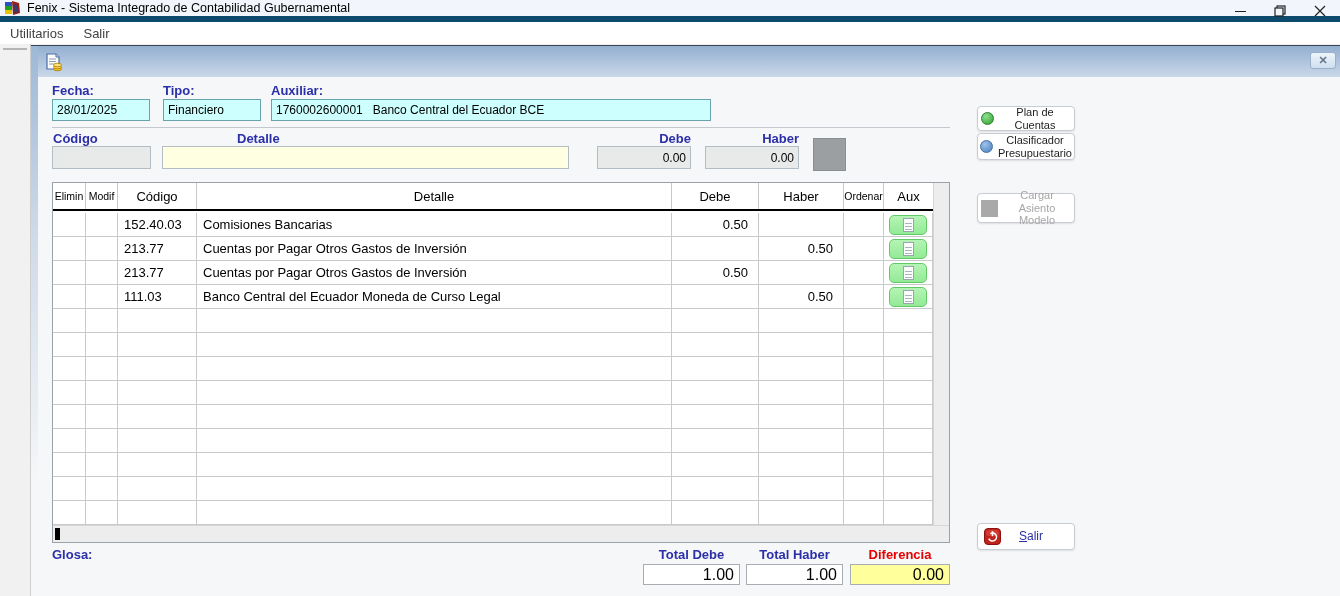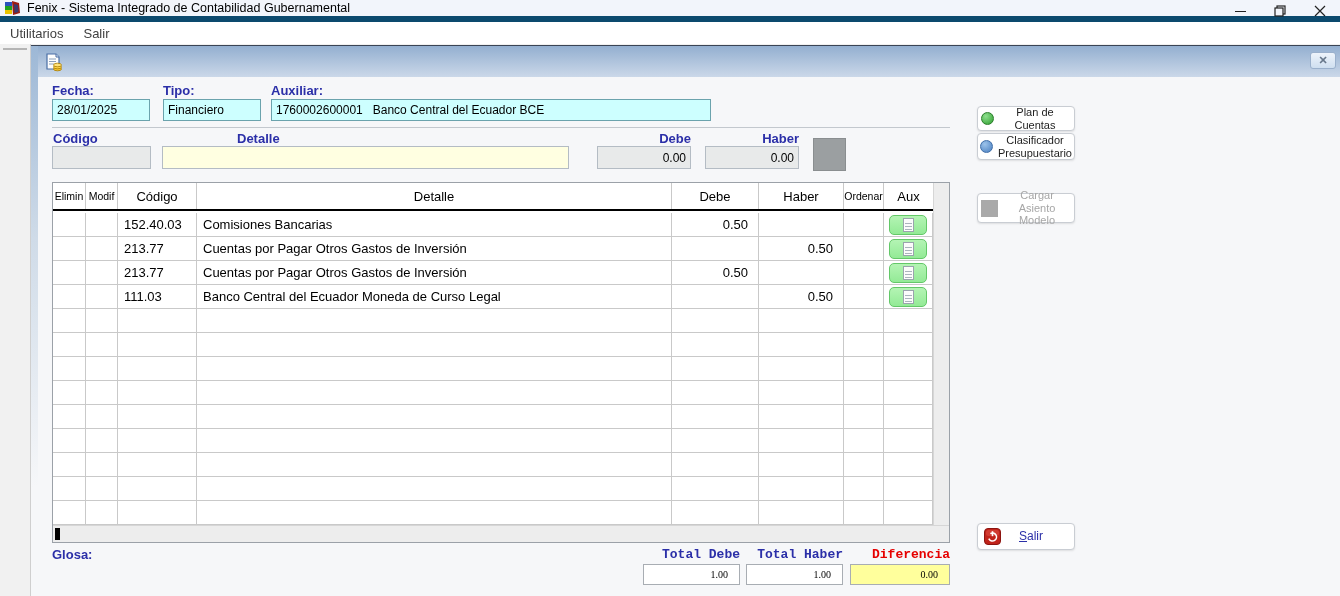--- a/index.html
+++ b/index.html
@@ -59,24 +59,24 @@
   .sphere.green { background:radial-gradient(circle at 35% 30%, #8fe08f, #2e9e2e); border:1px solid #2a7d2a; }
   .sphere.blue { background:radial-gradient(circle at 35% 30%, #9cc3ea, #4a7fc0); border:1px solid #3f6ea8; }
   .gray-chip { width:17px; height:17px; background:#a9a9a9; flex:0 0 auto; }
   .side-btn.disabled { color:#a6a6a6; cursor:default; }
   .underline-first::first-letter { text-decoration:underline; }
   .salir-text { color:#2b2fa8; font-size:12px; }
   .power-icon { width:17px; height:17px; flex:0 0 auto; }
 
   
   .foot-lbl { position:absolute; font-weight:bold; font-size:13px; color:#2b2fa8; }
-  .foot-lbl.right { text-align:right;font-family:Liberation Mono, monospace; }
+  .foot-lbl.right { text-align:center; }
   .foot-lbl.red { color:#e60000; }
   .glosa-fld { position:absolute; left:52px; top:563px; width:585px; height:27px; background:#ececec; border:1px solid #a8adb3; font-size:12px; display:flex; align-items:center; padding:0 4px; white-space:pre; }
-  .total-fld { position:absolute; top:564px; height:21px; border:1px solid #a8adb3; background:#fff; font-size:10px; display:flex; align-items:center; justify-content:flex-end; padding:0 11px;font-family:Liberation Serif, serif; }
+  .total-fld { position:absolute; top:564px; height:21px; border:1px solid #a8adb3; background:#fff; font-size:16px; display:flex; align-items:center; justify-content:flex-end; padding:0 5px; }
   .total-fld.yellow { background:#ffff9c; }
 </style>
 </head>
 <body>
 
 <div id="root">
 
   <div class="titlebar">
     <svg class="app-icon" viewBox="0 0 16 16">
       <rect x="0" y="2" width="7" height="4" fill="#2a52be"></rect>

